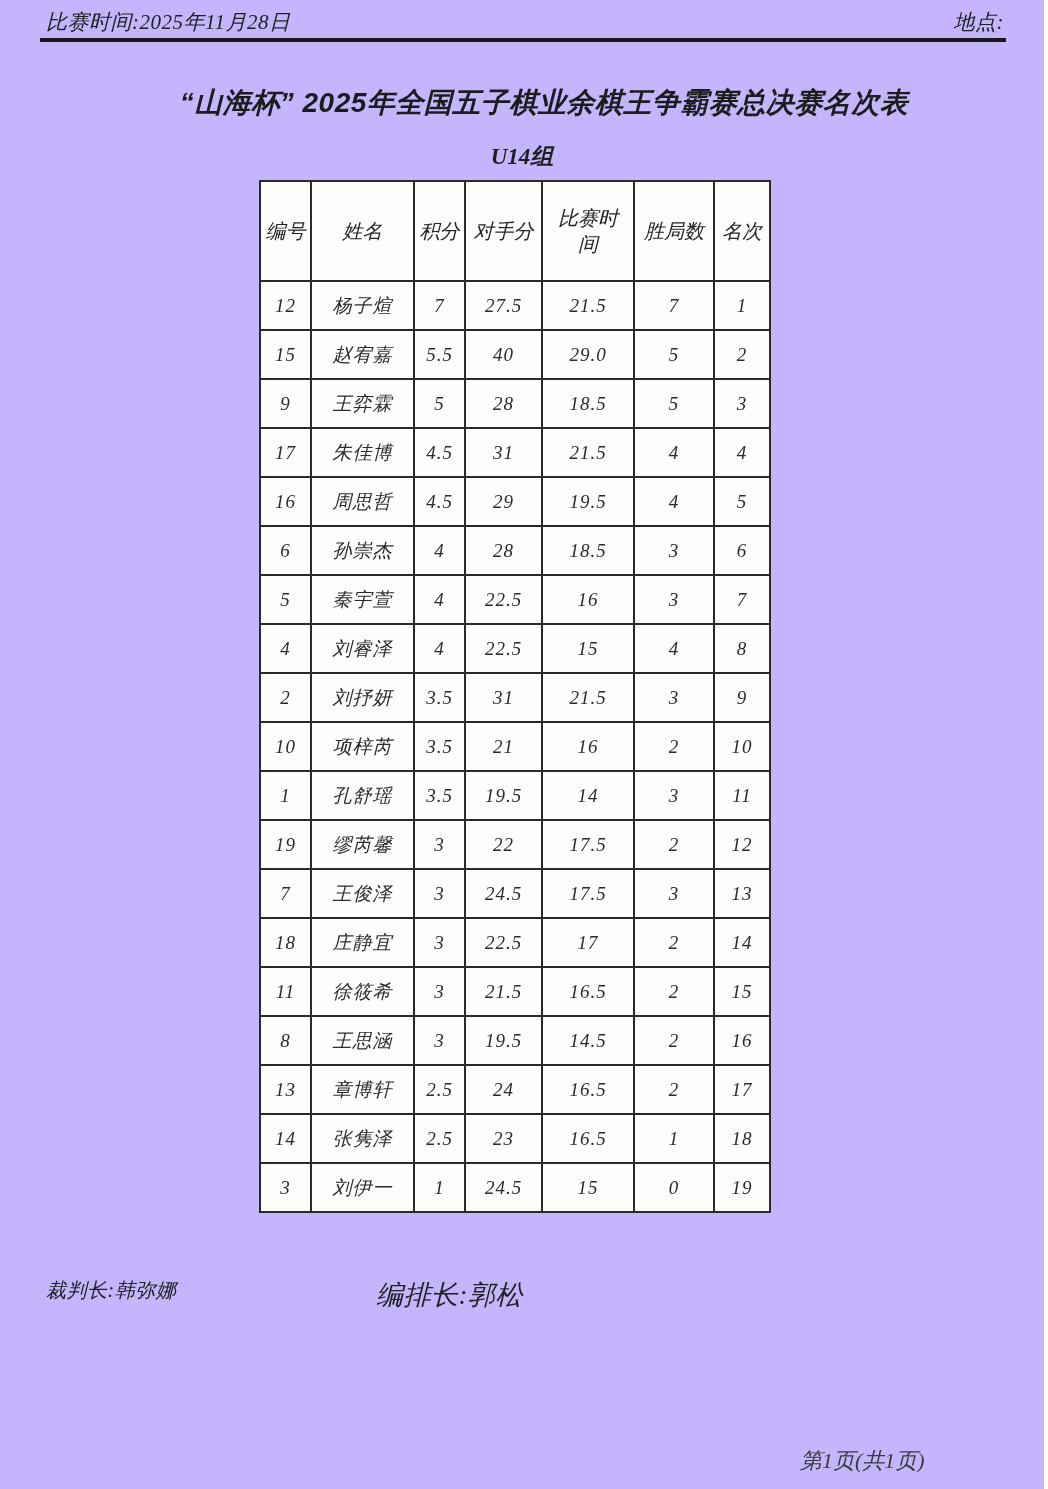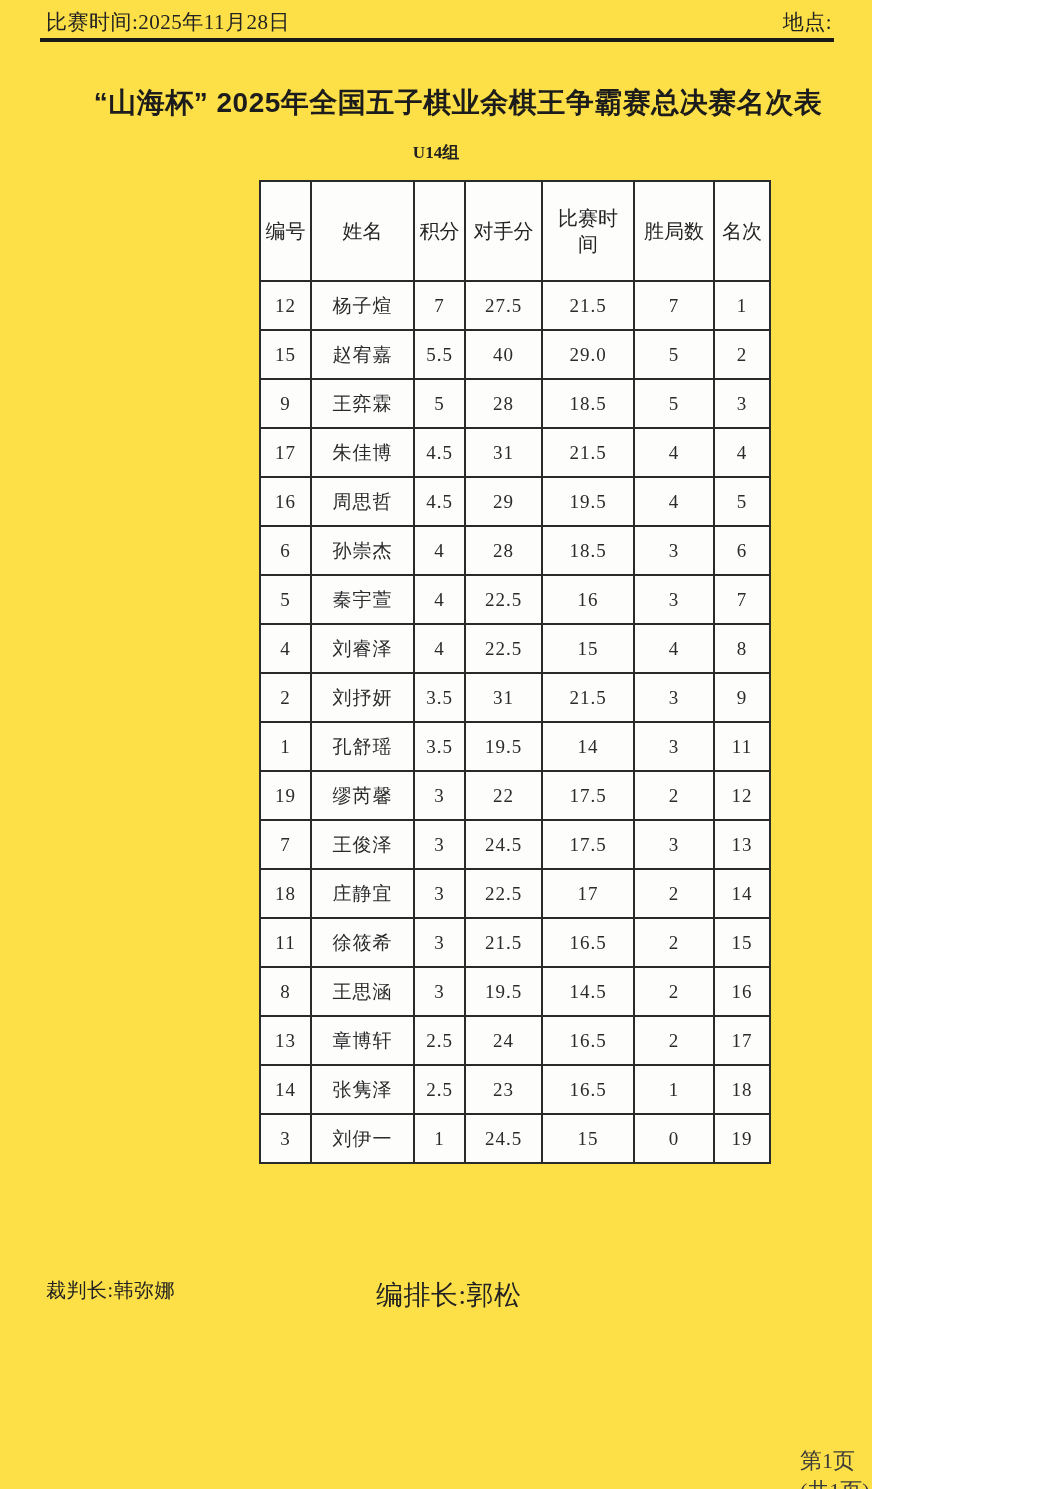--- a/index.html
+++ b/index.html
@@ -1,23 +1,24 @@
 <!DOCTYPE html>
 <html><head>
 <meta charset="utf-8">
 <style>
   html, body { margin: 0; padding: 0; }
   .page {
     position: relative;
-    width: 872px;
+    width: 1044px;
     height: 1489px;
-    background: #fde047;
+    background: #c4b5fd;
     font-family: "Liberation Serif", "DejaVu Serif", serif;
     color: #222;
     overflow: hidden;
+    font-style: italic;
   }
   
   .topbar {
     position: absolute;
     left: 46px;
     right: 40px;
     top: 8px;
     display: flex;
     justify-content: space-between;
     align-items: baseline;
@@ -45,21 +46,21 @@
     color: #1c1c1c;
     margin-left: 44px;
   }
   .subtitle {
     position: absolute;
     left: 0;
     right: 0;
     top: 141px;
     text-align: center;
     font-weight: 700;
-    font-size: 17px;
+    font-size: 23px;
     color: #1f1f1f;
   }
   
   table.results {
     position: absolute;
     left: 259px;
     top: 180px;
     border-collapse: collapse;
     table-layout: fixed;
     background: #fdfdfc;
@@ -233,20 +234,29 @@
         <tr>
           <td>2</td>
           <td>刘抒妍</td>
           <td>3.5</td>
           <td>31</td>
           <td>21.5</td>
           <td>3</td>
           <td>9</td>
         </tr>
         <tr>
+          <td>10</td>
+          <td>项梓芮</td>
+          <td>3.5</td>
+          <td>21</td>
+          <td>16</td>
+          <td>2</td>
+          <td>10</td>
+        </tr>
+        <tr>
           <td>1</td>
           <td>孔舒瑶</td>
           <td>3.5</td>
           <td>19.5</td>
           <td>14</td>
           <td>3</td>
           <td>11</td>
         </tr>
         <tr>
           <td>19</td>

